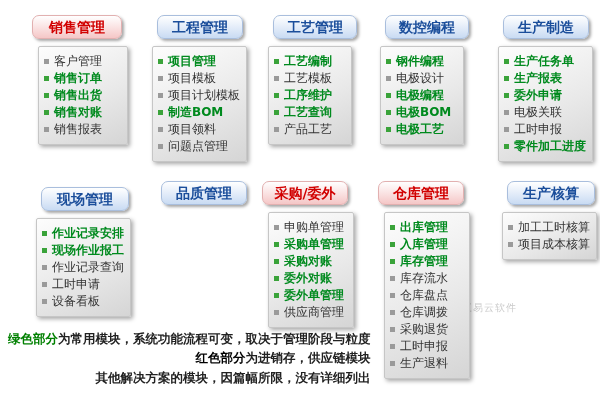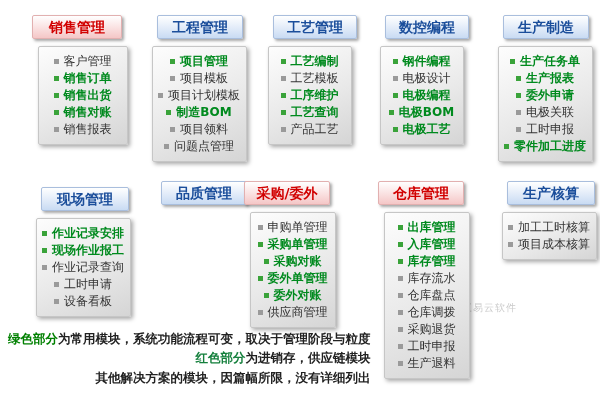--- a/index.html
+++ b/index.html
@@ -16,21 +16,21 @@
 
   .group { position: absolute; }
 
   .group-header {
     width: 100%;
     height: 24px;
     line-height: 22px;
     text-align: center;
     font-size: 14px;
     font-weight: bold;
-    border-radius: 2px;
+    border-radius: 7px;
     box-shadow: 2px 2px 3px rgba(0,0,0,0.35);
   }
   .group.red .group-header {
     color: #d10000;
     background: linear-gradient(#ffffff, #f5c7c7);
     border: 1px solid #e2b0b0;
   }
   .group.blue .group-header {
     color: #1b4e9b;
     background: linear-gradient(#ffffff, #c9dbf3);
@@ -49,21 +49,20 @@
     box-shadow: 2px 2px 4px rgba(0,0,0,0.35);
   }
 
   .item {
     display: flex;
     align-items: center;
     font-size: 12px;
     line-height: 17px;
     color: #333333;
     white-space: nowrap;
-    justify-content: center;
   }
   .item .bullet {
     width: 5px; height: 5px;
     background: #9a9a9a;
     margin-right: 5px;
     flex: none;
   }
   .item.hl { color: #008a1e; font-weight: bold; }
   .item.hl .bullet { background: #3aa33a; }
 
@@ -71,21 +70,21 @@
     position: absolute;
     left: 8px;
     top: 329px;
     font-size: 12.5px;
     font-weight: bold;
     color: #222222;
     text-align: right;
   }
   .legend-line { line-height: 19px; white-space: nowrap; }
   .legend-prefix.green { color: #008000; }
-  .legend-prefix.red { color: #15803d; font-family: Liberation Serif, serif; }
+  .legend-prefix.red { color: #000000; font-family: Liberation Serif, serif; }
 
   .watermark {
     position: absolute;
     left: 462px;
     top: 301px;
     font-size: 10px;
     color: #b5b5b5;
     opacity: 0.7;
     letter-spacing: 1px;
   }
@@ -254,42 +253,42 @@
         </div>
         <div class="item">
           <span class="bullet"></span>
           <span>设备看板</span>
         </div>
       </div>
   </div>
     <div class="group blue" style="left: 150px; top: 181px; width: 86px;">
     <div class="group-header">品质管理</div>
   </div>
-    <div class="group red" style="left: 244px; top: 181px; width: 86px;">
+    <div class="group red" style="left: 262px; top: 181px; width: 86px;">
     <div class="group-header">采购/委外</div>
     <div class="group-body">
         <div class="item">
           <span class="bullet"></span>
           <span>申购单管理</span>
         </div>
         <div class="item hl">
           <span class="bullet"></span>
           <span>采购单管理</span>
         </div>
         <div class="item hl">
           <span class="bullet"></span>
           <span>采购对账</span>
         </div>
         <div class="item hl">
           <span class="bullet"></span>
+          <span>委外对账</span>
+        </div>
+        <div class="item hl">
+          <span class="bullet"></span>
           <span>委外单管理</span>
-        </div>
-        <div class="item hl">
-          <span class="bullet"></span>
-          <span>委外对账</span>
         </div>
         <div class="item">
           <span class="bullet"></span>
           <span>供应商管理</span>
         </div>
       </div>
   </div>
     <div class="group red" style="left: 378px; top: 181px; width: 86px;">
     <div class="group-header">仓库管理</div>
     <div class="group-body">

